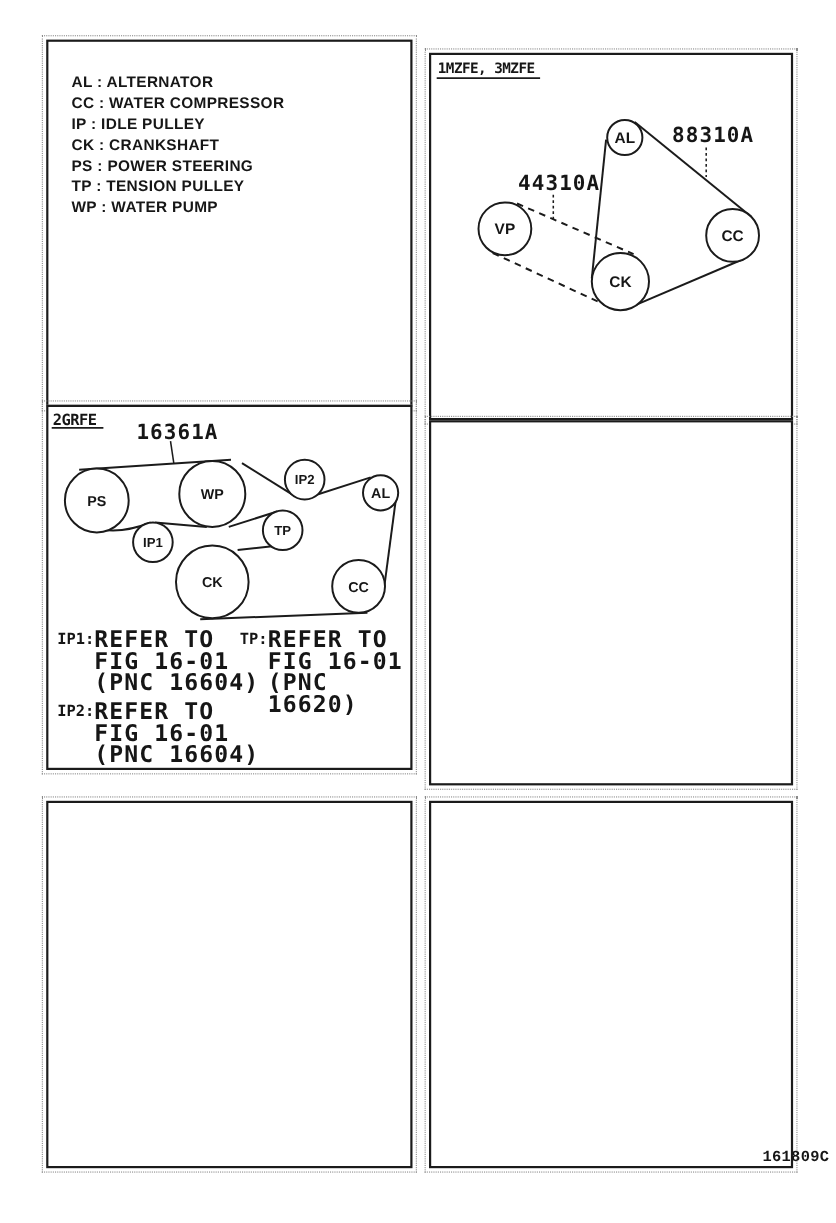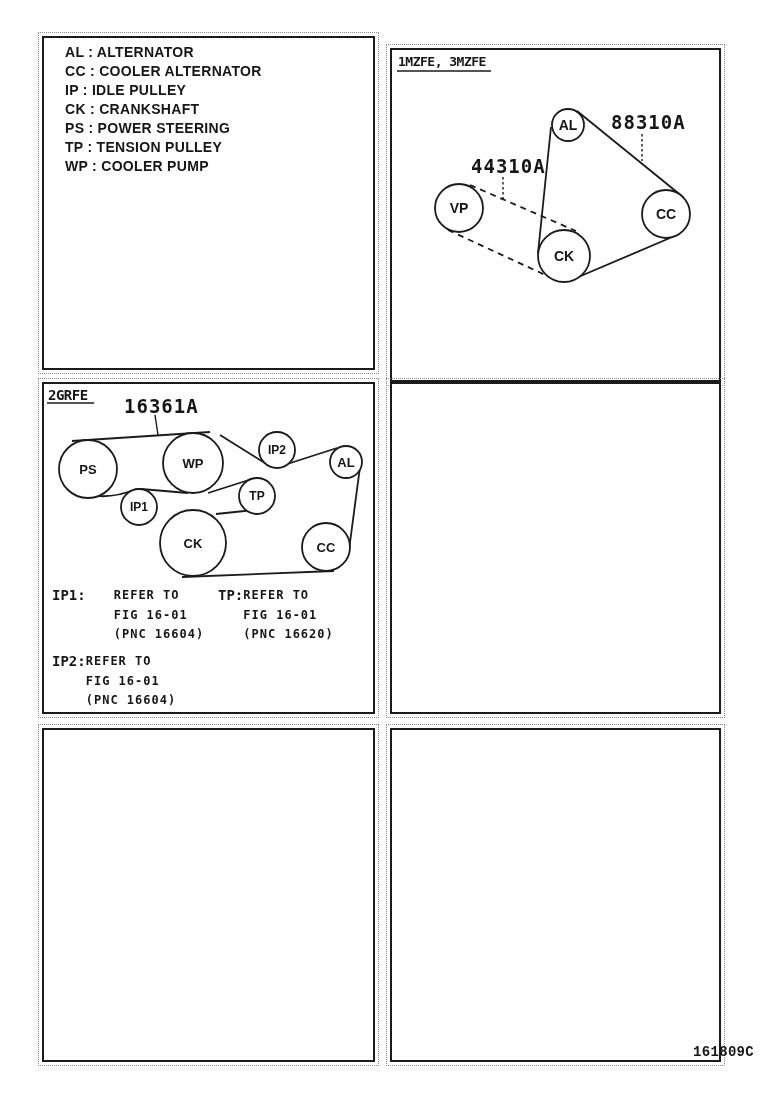--- a/index.html
+++ b/index.html
@@ -6,26 +6,26 @@
   body{
     width:760px;height:1112px;position:relative;background:#ffffff;
     font-family:"Liberation Sans",sans-serif;color:#161616;overflow:hidden;
   }
   .panel{
     position:absolute;box-sizing:border-box;border:2px solid #1b1b1b;background:#fff;
     outline:1px dotted #8a8a8a;outline-offset:3px;
   }
   #panel-legend {left:42px;top:36px;width:333px;height:334px;}
   #panel-1mzfe  {left:390px;top:48px;width:331px;height:334px;}
-  #panel-2grfe  {left:42px;top:382px;width:333px;height:332px;}
+  #panel-2grfe  {left:42px;top:368px;width:333px;height:332px;}
   #panel-mid-right   {left:390px;top:382px;width:331px;height:332px;}
   #panel-bottom-left {left:42px;top:728px;width:333px;height:334px;}
   #panel-bottom-right{left:390px;top:728px;width:331px;height:334px;}
 
-  .legend-list{padding:5px 0 0 21px;}
+  .legend-list{padding:27px 0 0 21px;}
   .legend-line{
     font-size:14px;font-weight:bold;line-height:19px;letter-spacing:.3px;
     white-space:pre;color:#161616;
   }
 
   svg.diagram{position:absolute;left:-2px;top:-2px;}
   .belt{stroke:#1b1b1b;stroke-width:1.8;fill:none;}
   .belt-dashed{stroke:#1b1b1b;stroke-width:1.8;fill:none;stroke-dasharray:6 5;}
   .pulley{fill:#ffffff;stroke:#1b1b1b;stroke-width:1.8;}
   .leader{stroke:#1b1b1b;stroke-width:1.4;fill:none;}
@@ -44,42 +44,42 @@
     font-family:"Liberation Sans",sans-serif;font-weight:bold;font-size:14px;text-anchor:middle;
   }
   .pulley-label.sm{font-size:12px;}
   .pulley-label.md{font-size:13px;}
 
   .note{
     position:absolute;display:flex;align-items:flex-start;
     font-family:"DejaVu Sans Mono",monospace;font-weight:bold;color:#161616;
   }
   .note .prefix{font-size:14px;line-height:19.5px;letter-spacing:0;}
-  .note .body{font-size:12px;line-height:19.5px;letter-spacing:1px;}
-  #note-ip1{left:8px;top:202px;gap:28px;}
+  .note .body{font-size:21px;line-height:19.5px;letter-spacing:1px;}
+  #note-ip1{left:8px;top:202px;}
   #note-tp {left:174px;top:202px;}
   #note-ip2{left:8px;top:268px;}
 
   #footer-code{
     position:absolute;right:6px;top:1044px;font-size:14px;font-weight:bold;
     font-family:Liberation Mono, monospace;letter-spacing:.3px;
   }
 </style>
 </head>
 <body>
 
 <div class="panel" id="panel-legend">
   <div class="legend-list">
     <div class="legend-line">AL : ALTERNATOR</div>
-    <div class="legend-line">CC : COOLER ALTERNATOR</div>
+    <div class="legend-line">CC : WATER COMPRESSOR</div>
     <div class="legend-line">IP : IDLE PULLEY</div>
     <div class="legend-line">CK : CRANKSHAFT</div>
     <div class="legend-line">PS : POWER STEERING</div>
     <div class="legend-line">TP : TENSION PULLEY</div>
-    <div class="legend-line">WP : COOLER PUMP</div>
+    <div class="legend-line">WP : WATER PUMP</div>
   </div>
 </div>
 
 <div class="panel" id="panel-1mzfe">
   <svg class="diagram" width="331" height="334" viewBox="0 0 331 334">
 
     <text x="8" y="18" class="engine-header">1MZFE, 3MZFE</text>
     <line x1="7" y1="23" x2="101" y2="23" class="underline"></line>
 
     <line x1="187" y1="63" x2="293" y2="149" class="belt"></line>

